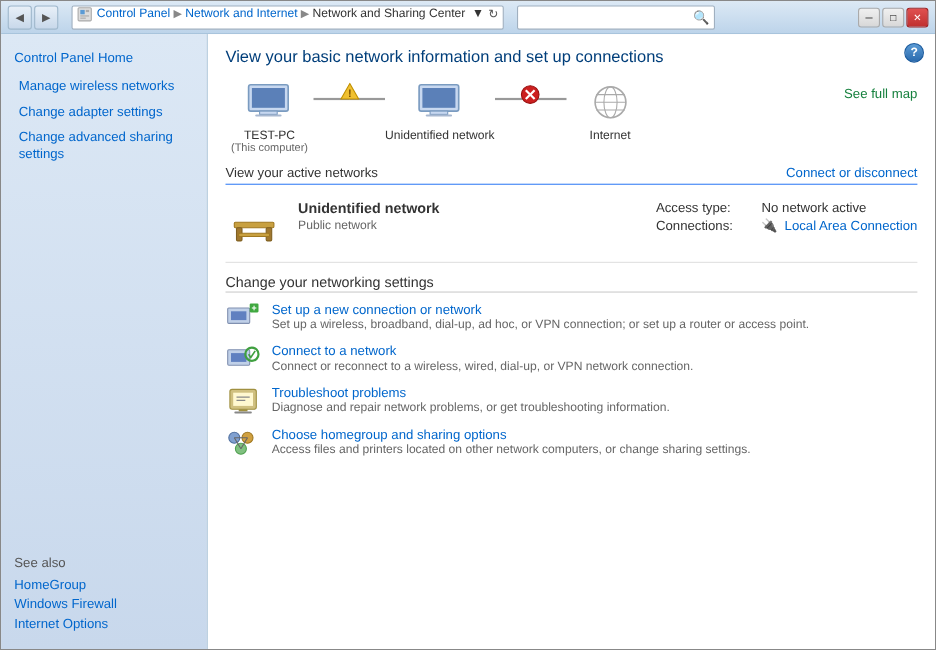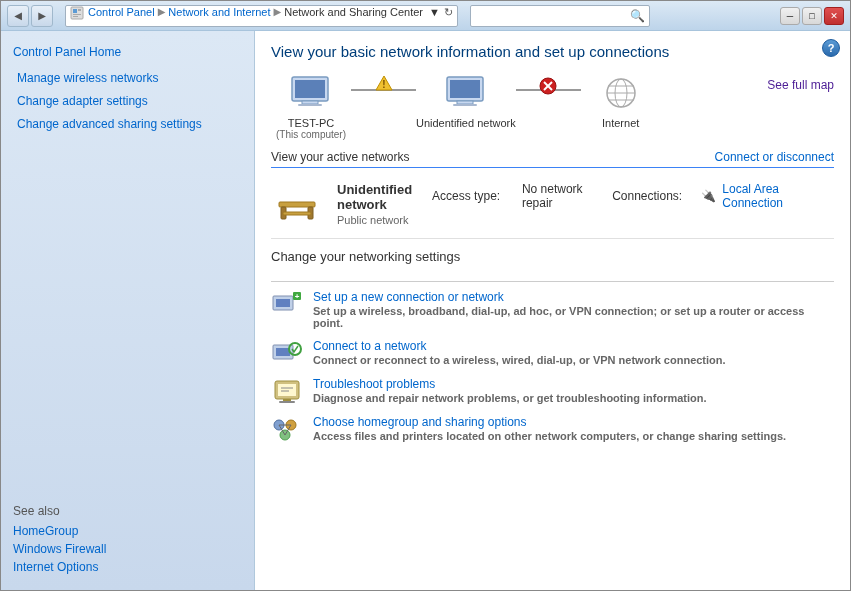--- a/index.html
+++ b/index.html
@@ -125,21 +125,21 @@
 
     
     .content-area {
       display: flex;
       flex: 1;
       overflow: hidden;
     }
 
     
     .sidebar {
-      width: 254px;
+      width: 188px;
       background: linear-gradient(to bottom, #dce8f5, #c8d8ec);
       border-right: 1px solid #b0c8dc;
       padding: 10px 0;
       display: flex;
       flex-direction: column;
     }
 
     .sidebar-home {
       padding: 4px 12px 8px;
       color: #0066cc;
@@ -248,21 +248,21 @@
     .net-connector {
       display: flex;
       align-items: center;
       flex: 0 0 70px;
       position: relative;
       margin-bottom: 20px;
     }
 
     .see-full-map {
       margin-left: auto;
-      color: #4c1d95;
+      color: #15803d;
       font-size: 12px;
       cursor: pointer;
       margin-bottom: 35px;
       align-self: flex-start;
       margin-top: -5px;
     }
 
     
     .section-header {
       display: flex;
@@ -309,21 +309,21 @@
       margin-bottom: 2px;
     }
 
     .network-type {
       font-size: 11px;
       color: #666;
     }
 
     .network-details {
       display: flex;
-      flex-direction: row;
+      flex-direction: column;
       gap: 2px;
       margin-left: 20px;
     }
 
     .detail-row {
       display: flex;
       align-items: center;
       gap: 6px;
       font-size: 12px;
     }
@@ -345,21 +345,21 @@
 
     
     .settings-section {
       margin-top: 4px;
     }
 
     .settings-title {
       font-size: 13px;
       color: #333;
       border-bottom: 1px solid #ccc;
-      padding-bottom: 17px;
+      padding-bottom: 1px;
       margin-bottom: 8px;
     }
 
     .setting-item {
       display: flex;
       align-items: flex-start;
       margin-bottom: 10px;
       gap: 10px;
     }
 
@@ -379,21 +379,20 @@
       cursor: pointer;
       font-size: 12px;
       text-decoration: none;
       display: block;
       margin-bottom: 1px;
     }
 
     .setting-desc {
       font-size: 11px;
       color: #666;
-      font-weight: bold;
     }
 
     
     svg { display: block; }
   </style>
 </head>
 <body>
 
 <div class="window">
 
@@ -539,21 +538,21 @@
             <rect x="12" y="28" width="28" height="3" rx="1" fill="#c8a040" stroke="#a07820" stroke-width="1"></rect>
           </svg>
         </div>
         <div class="network-info">
           <div class="network-name">Unidentified network</div>
           <div class="network-type">Public network</div>
         </div>
         <div class="network-details">
           <div class="detail-row">
             <span class="detail-label">Access type:</span>
-            <span class="detail-value">No network repair</span>
+            <span class="detail-value">No network active</span>
           </div>
           <div class="detail-row">
             <span class="detail-label">Connections:</span>
             <span style="font-size:12px;">🔌</span>
             <a class="detail-link">Local Area Connection</a>
           </div>
         </div>
       </div>
 
       <div class="settings-section">

